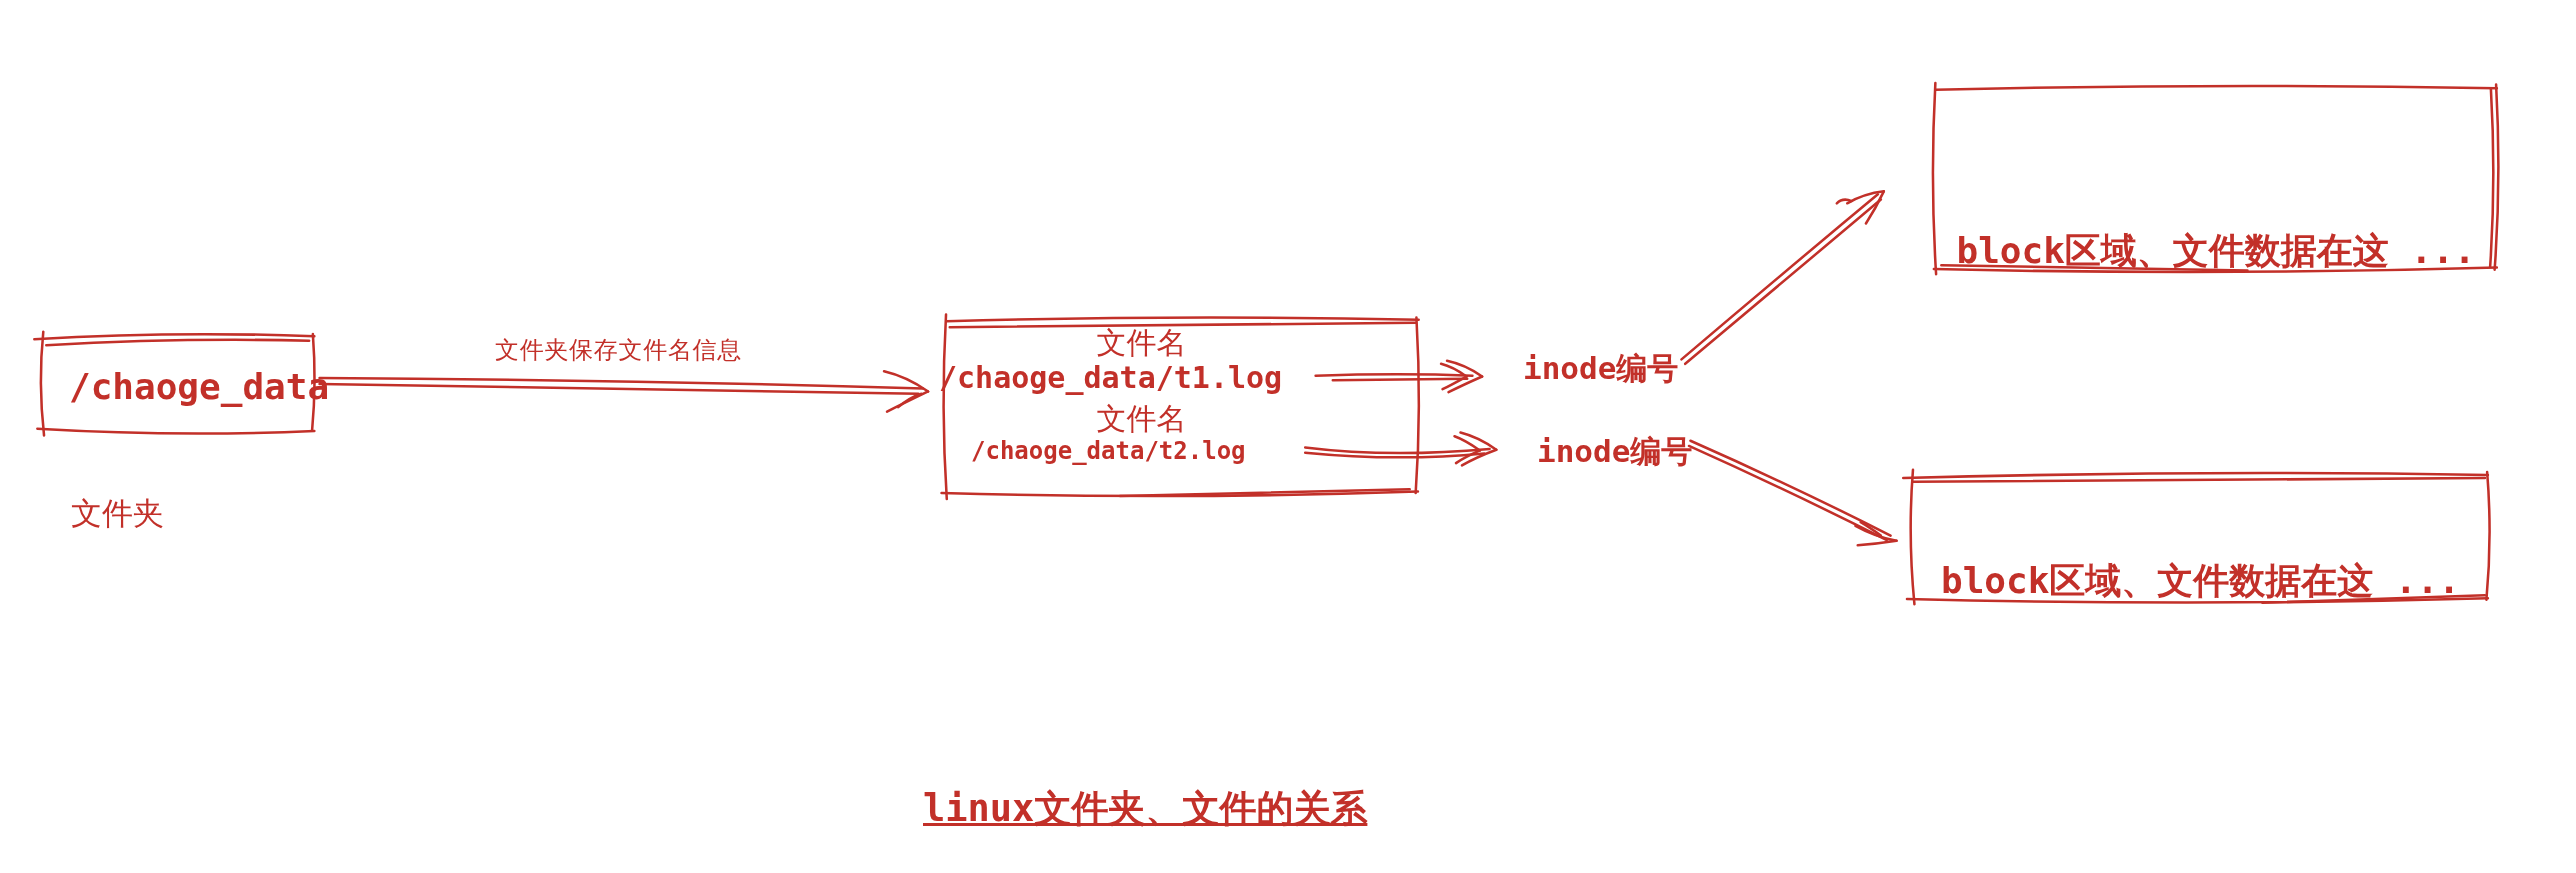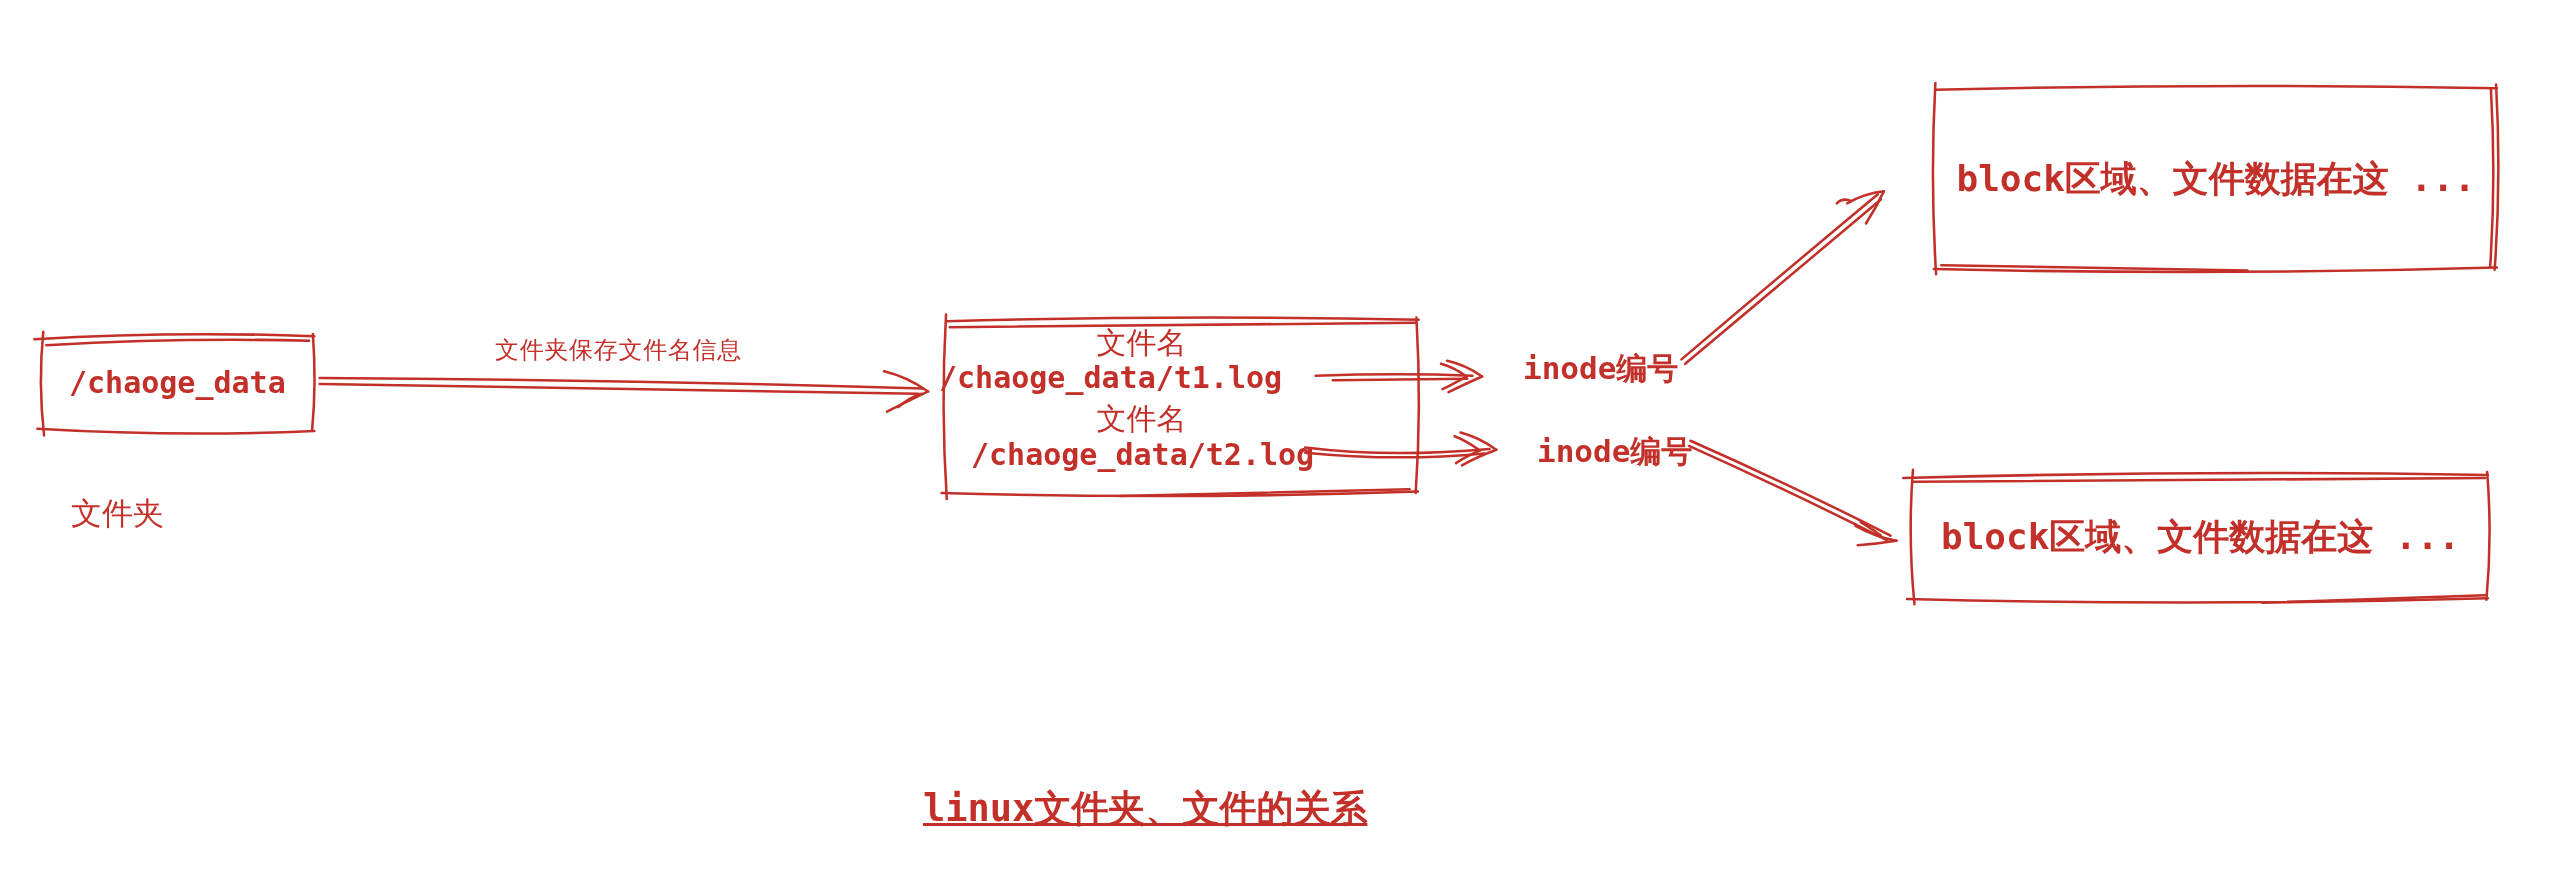--- a/index.html
+++ b/index.html
@@ -40,37 +40,37 @@
   }
   .mono {
     font-family: "DejaVu Sans Mono", "Liberation Mono", monospace;
     font-weight: 700;
   }
   .cjk {
     font-family: "DejaVu Sans", "Liberation Sans", sans-serif;
     font-weight: 500;
   }
   
-  .folder-label   { left: 69px;  top: 366px; font-size: 30px; }
+  .folder-label   { left: 69px;  top: 366px; font-size: 36px; }
   .folder-caption { left: 71px;  top: 451px; font-size: 31px; margin-top: 45px; }
   
   .flow-label     { left: 495px; top: 337px; font-size: 24px; letter-spacing: 0.7px; }
   
   .entry-header-1 { left: 971px; top: 326px; width: 341px; text-align: center; font-size: 30px; }
   .entry-path-1   { left: 939px; top: 361px; font-size: 30px; }
   .entry-header-2 { left: 971px; top: 402px; width: 341px; text-align: center; font-size: 30px; }
-  .entry-path-2   { left: 971px; top: 438px; font-size: 30px; }
+  .entry-path-2   { left: 971px; top: 438px; font-size: 24px; }
   
   .inode-1 { left: 1523px; top: 351px; font-size: 31px; }
   .inode-2 { left: 1537px; top: 434px; font-size: 31px; }
   
   .block-box {
     position: absolute;
     display: flex;
-    align-items: center;
+    align-items: flex-end;
     justify-content: center;
   }
   .block-box-top    { left: 1933px; top: 87px; width: 566px; height: 184px; }
   .block-box-bottom { left: 1911px; top: 473px; width: 579px; height: 128px; }
   .block-text { font-size: 36px; white-space: nowrap; }
   
   .diagram-title { left: 923px; top: 788px; font-size: 37px; text-decoration: underline; }
 </style>
 </head>
 <body>

